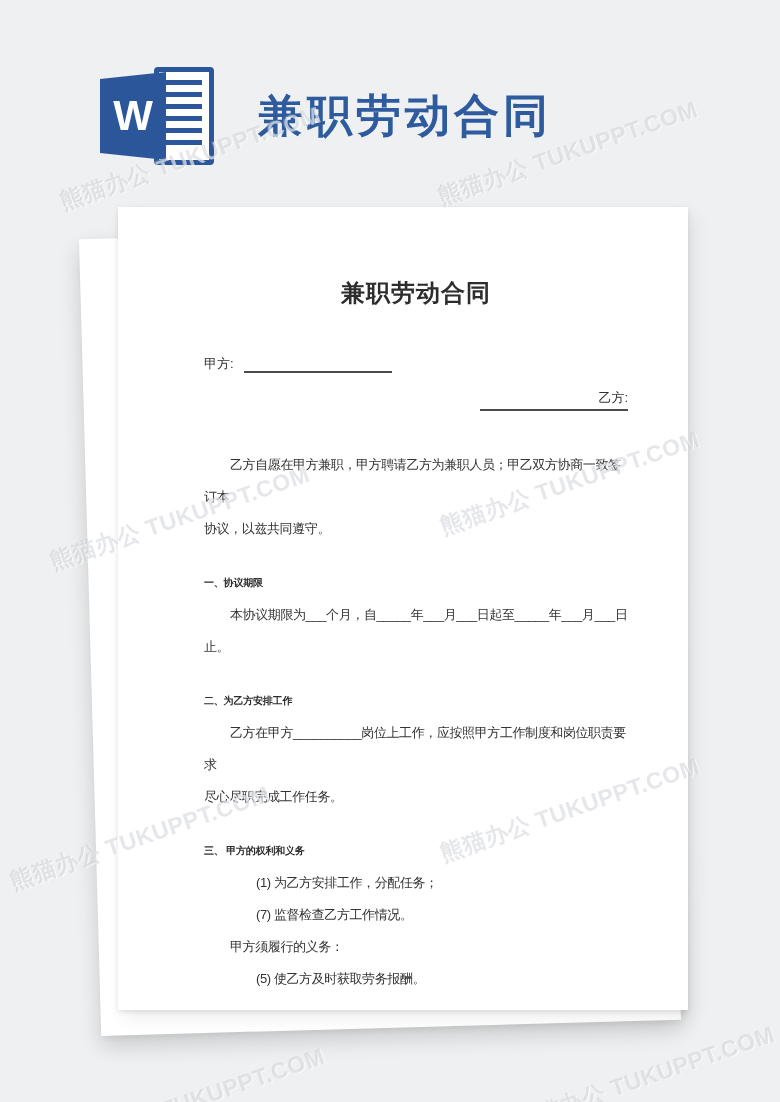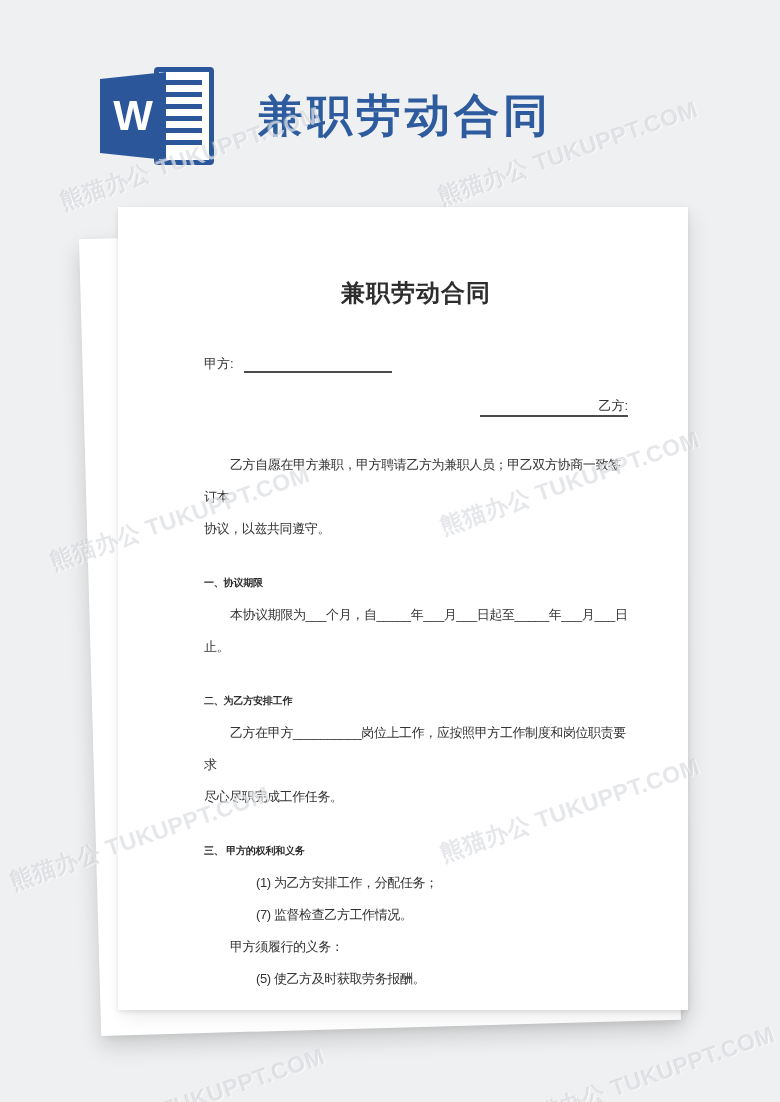--- a/index.html
+++ b/index.html
@@ -39,21 +39,21 @@
     padding:0 60px 0 86px;
     box-sizing:border-box;
     color:#333333;
   }
 
   
   .doc-title{margin:0;padding-top:70px;text-align:center;font-size:24px;font-weight:700;color:#2d2d2d;letter-spacing:1px;}
   .party-row{display:flex;align-items:flex-end;height:22px;}
   .party-row.first{margin-top:42px;}
   .party-row.second{margin-top:16px;flex-direction:column;}
-  .party-label{font-size:13px;color:#333;margin-top:8px;}
+  .party-label{font-size:13px;color:#333;}
   .blank-line{display:inline-block;width:148px;height:16px;margin-left:10px;border-bottom:2px solid #4b4b4b;}
   .doc p{margin:0;font-size:13px;line-height:32px;letter-spacing:-0.4px;white-space:pre-line;}
   .doc p.indent{text-indent:2em;}
   .doc p.list-item{padding-left:52px;}
   .doc h3{margin:22px 0 0;font-size:10px;font-weight:700;line-height:32px;color:#2c2c2c;letter-spacing:-0.2px;}
   .intro{margin-top:38px !important;}
 
   
   .watermark-layer{position:absolute;left:0;top:0;width:780px;height:1102px;z-index:6;pointer-events:none;}
   .wm{

